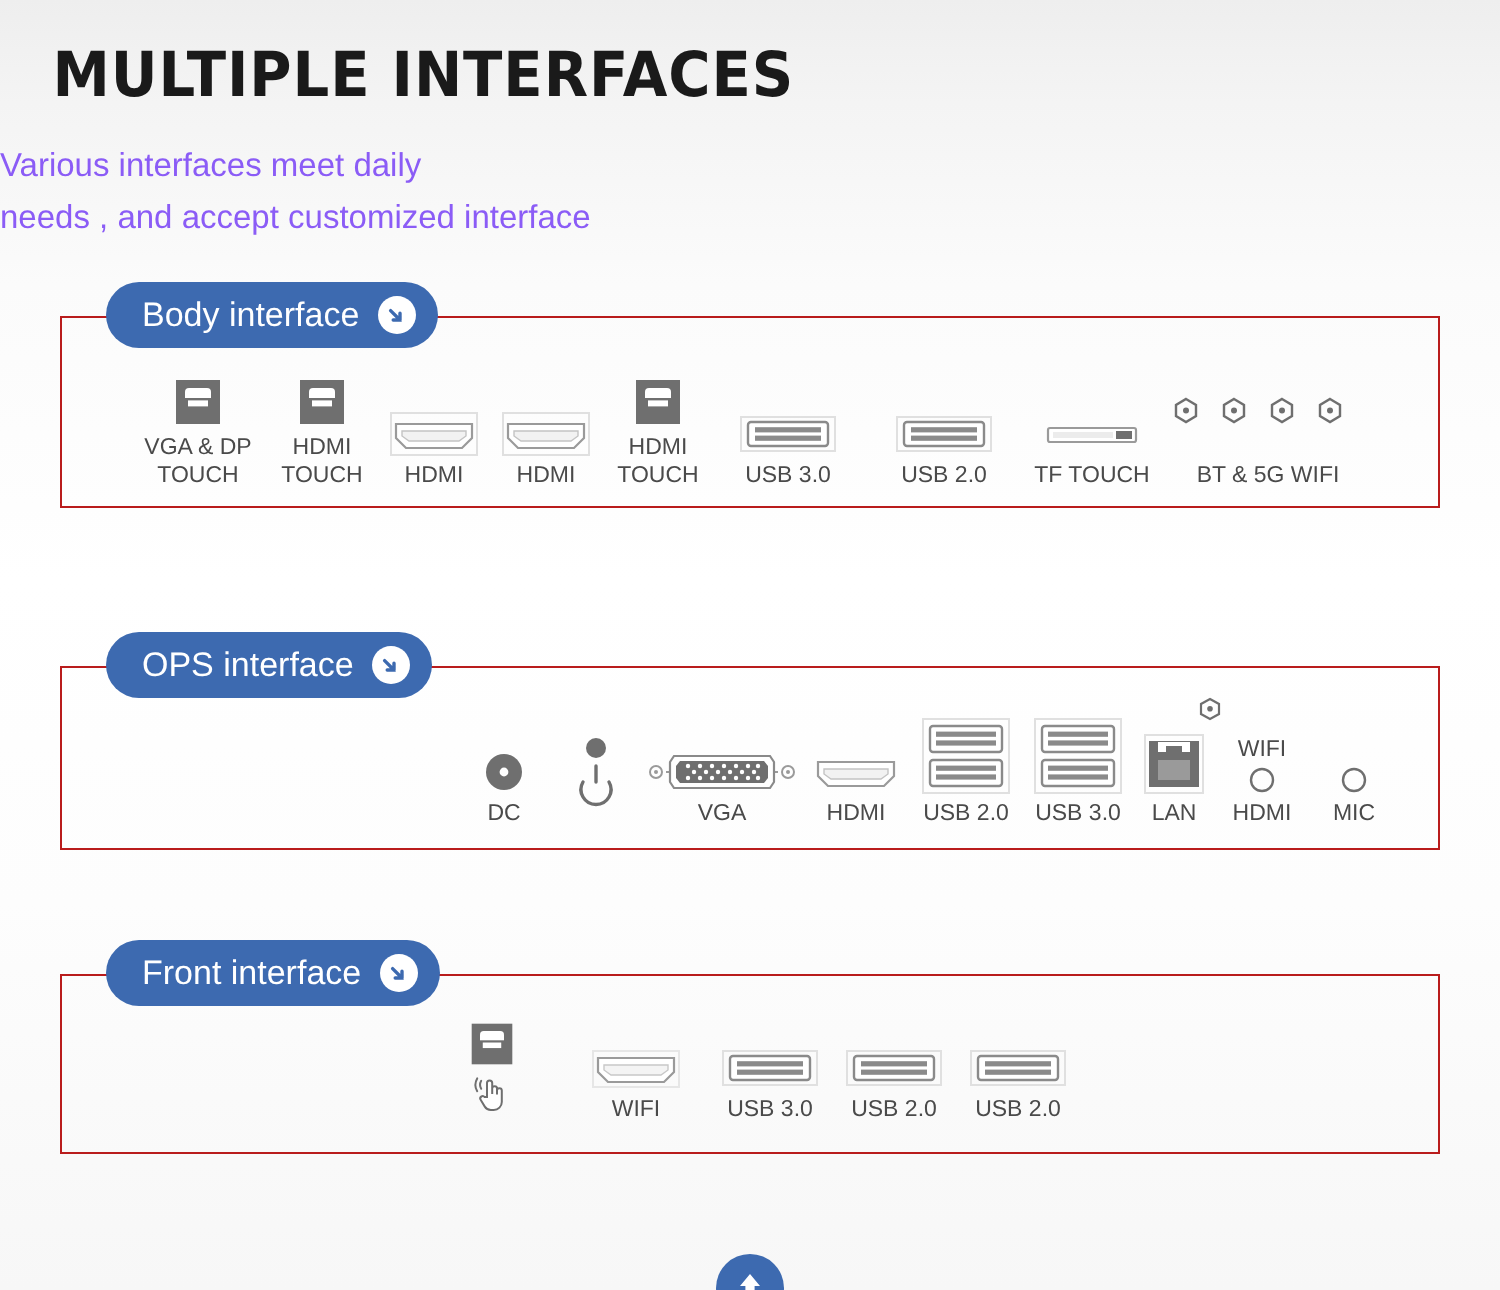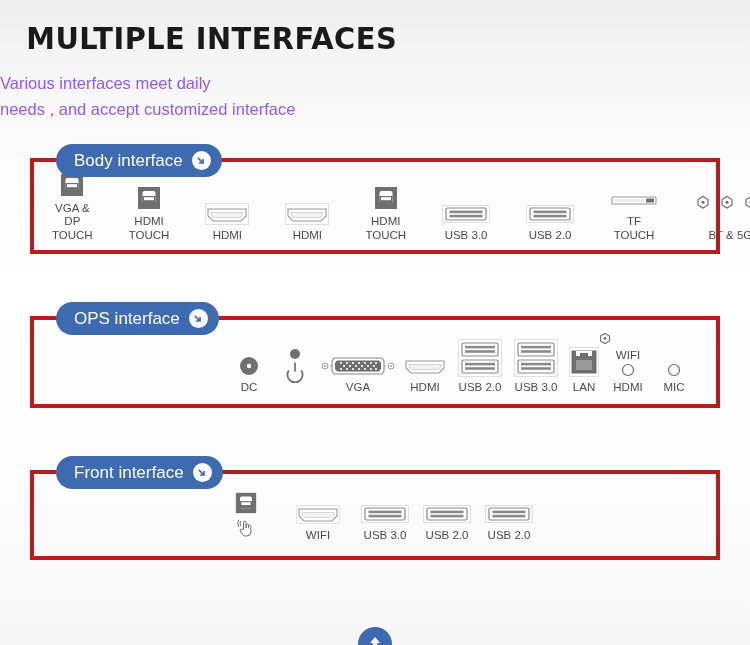--- a/index.html
+++ b/index.html
@@ -30,21 +30,21 @@
   .subtitle {
     font-size: 16.5px;
     color: #8b5cf6;
     line-height: 26px;
     font-weight: 400;
   }
 
   
   .section { position: relative; margin: 0 30px; }
   .panel {
-    border: 4px solid #b91c1c;
+    border: 1px solid #b91c1c;
     background: transparent;
     box-sizing: border-box;
     position: relative;
   }
   .badge {
     position: absolute;
     left: 22px;
     top: -18px;
     height: 33px;
     border-radius: 17px;
@@ -130,21 +130,21 @@
   <div class="panel" style="height:96px;">
     <div class="badge">
       <span>Body interface</span>
       <span class="badge-arrow">
         <svg width="12" height="12" viewBox="0 0 12 12">
           <path d="M3.3 3.3 L8 8 M8 4.6 L8 8 L4.6 8" stroke="#3d6ab0" stroke-width="1.7" fill="none" stroke-linecap="round"></path>
         </svg>
       </span>
     </div>
 
-    <div class="ports" style="height:100%;padding:0 14px 8px 18px;justify-content:space-between;gap:36px;">
+    <div class="ports" style="height:100%;padding:0 14px 8px 18px;justify-content:center;">
 
       <div class="port" style="width:68px;">
         <div class="port-icon">
           <svg width="26" height="26" viewBox="0 0 26 26">
               <rect x="2" y="2" width="22" height="22" fill="#6f6f6f"></rect>
               <rect x="6.5" y="6" width="13" height="13" rx="2" fill="#fff"></rect>
               <rect x="6.5" y="11" width="13" height="8" fill="#6f6f6f"></rect>
               <rect x="8" y="12.2" width="10" height="3" fill="#fff"></rect>
             </svg>
         </div>
@@ -253,21 +253,21 @@
               </g>
           </svg>
         </div>
         <div class="port-label" style="margin-top:8px;">BT &amp; 5G WIFI</div>
       </div>
 
     </div>
   </div>
 </div>
 
-<div class="section" style="margin-top:62px;">
+<div class="section" style="margin-top:79px;">
   <div class="panel" style="height:92px;">
     <div class="badge">
       <span>OPS interface</span>
       <span class="badge-arrow">
         <svg width="12" height="12" viewBox="0 0 12 12">
           <path d="M3.3 3.3 L8 8 M8 4.6 L8 8 L4.6 8" stroke="#3d6ab0" stroke-width="1.7" fill="none" stroke-linecap="round"></path>
         </svg>
       </span>
     </div>
 

